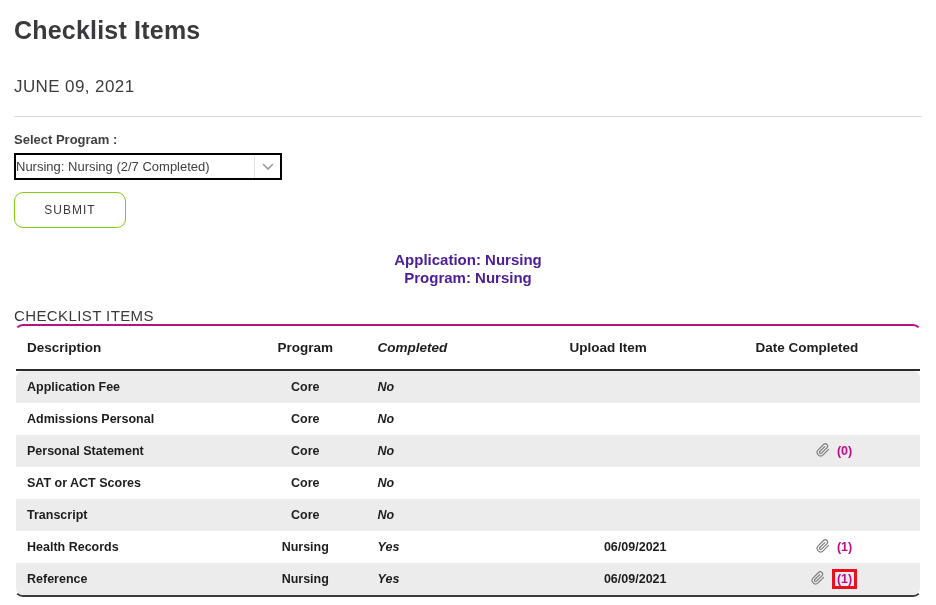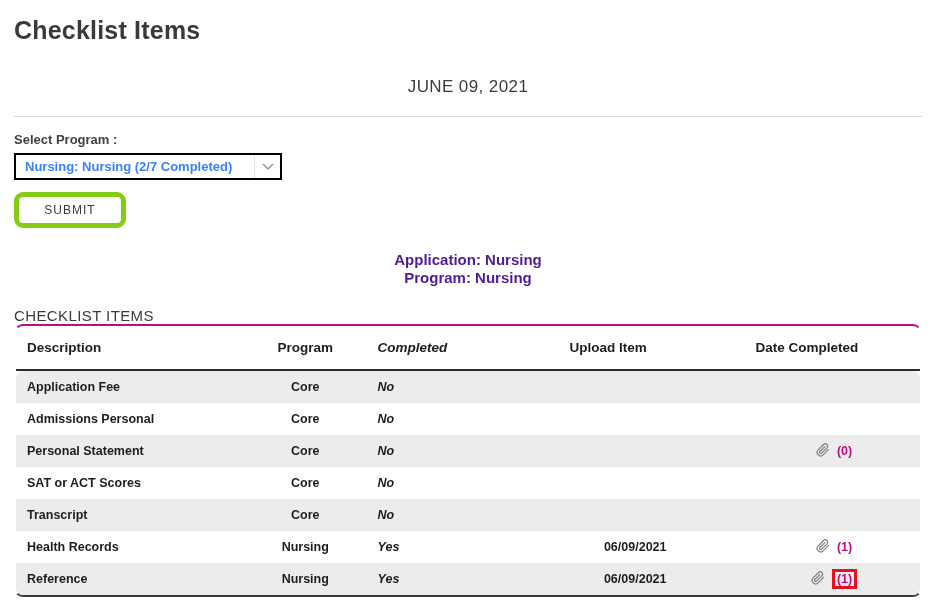--- a/index.html
+++ b/index.html
@@ -23,21 +23,21 @@
     padding-top: 16px;
     font-size: 25px;
     font-weight: bold;
     color: #3a3a3c;
     letter-spacing: 0.2px;
   }
 
   
   .date-line {
     margin-top: 32px;
-    text-align: center;
+    text-align: left;
     font-size: 17px;
     color: #3c3c3e;
     letter-spacing: 0.4px;
   }
 
   .top-divider {
     border: none;
     border-top: 1px solid #d9d9d9;
     margin: 19px 0 0 0;
   }
@@ -55,41 +55,40 @@
     height: 27px;
     border: 2px solid #000000;
     background: #fff;
     display: flex;
     align-items: center;
     box-sizing: border-box;
     cursor: pointer;
   }
   .select-value {
     flex: 1;
-    padding-left: 9px;
     font-size: 13px;
-    font-weight: bold;
-    color: #3b82f6;
+    font-weight: normal;
+    color: #404040;
     white-space: nowrap;
     overflow: hidden;
   }
   .select-chevron {
     flex: 0 0 25px;
     height: 100%;
     display: flex;
     align-items: center;
     justify-content: center;
     border-left: 1px solid #e3e3e3;
   }
   .submit-btn {
     margin-top: 12px;
     width: 112px;
     height: 36px;
     background: #ffffff;
-    border: 5px solid #84cc16;
+    border: 1px solid #84cc16;
     border-radius: 9px;
     font-family: "Liberation Sans", sans-serif;
     font-size: 12px;
     letter-spacing: 1px;
     color: #3a3a3c;
     cursor: pointer;
   }
 
   
   .app-info {

